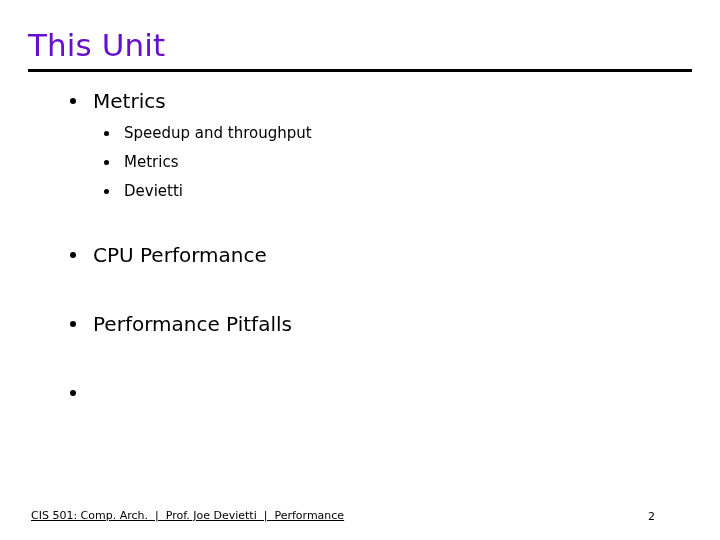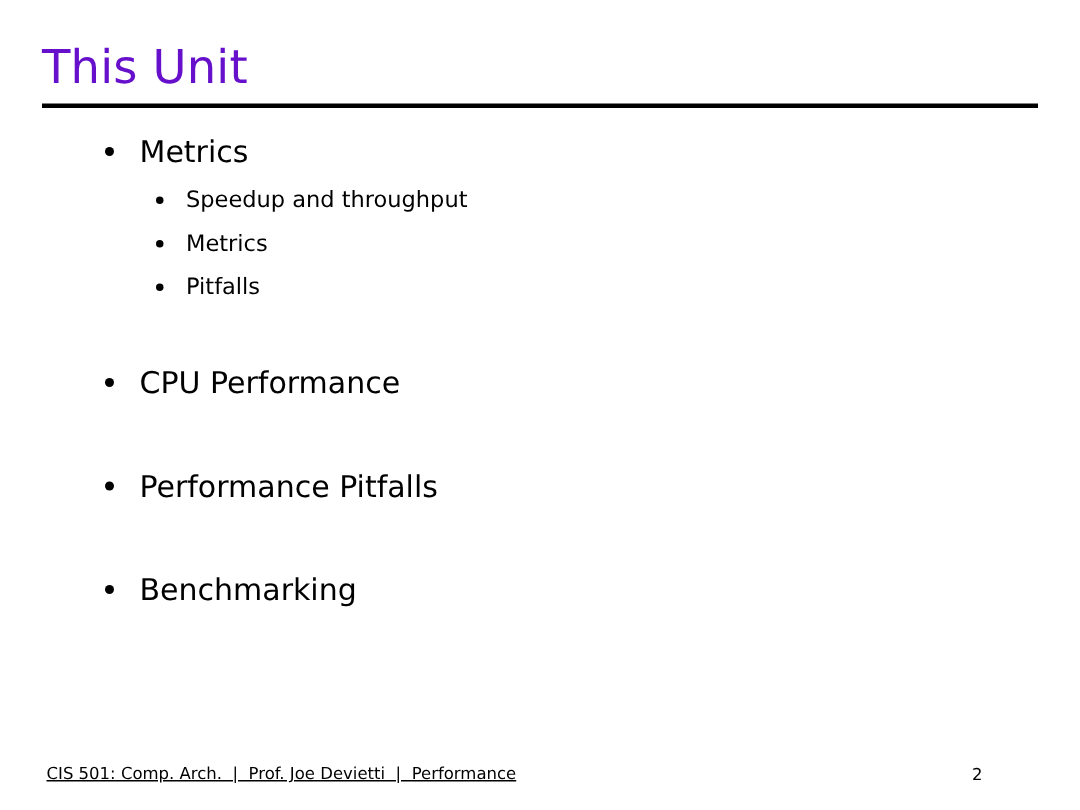--- a/index.html
+++ b/index.html
@@ -137,21 +137,21 @@
         <div class="bullet-l2">
           <span class="dot"></span>
           <span>Speedup and throughput</span>
         </div>
         <div class="bullet-l2">
           <span class="dot"></span>
           <span>Metrics</span>
         </div>
         <div class="bullet-l2">
           <span class="dot"></span>
-          <span>Pitfalls</span>
+          <span>Devietti</span>
         </div>
       </div>
     </div>
 
     <div class="spacer-cpu"></div>
 
     <div class="bullet-l1">
       <span class="dot"></span>
       <span>CPU Performance</span>
     </div>
@@ -160,21 +160,20 @@
 
     <div class="bullet-l1">
       <span class="dot"></span>
       <span>Performance Pitfalls</span>
     </div>
 
     <div class="spacer-bench"></div>
 
     <div class="bullet-l1">
       <span class="dot"></span>
-      <span>Benchmarking</span>
     </div>
 
   </div>
 
   <div class="footer-left">CIS 501: Comp. Arch.  |  Prof. Joe Devietti  |  Performance</div>
 
   <div class="footer-page">2</div>
 
 </div>
 

